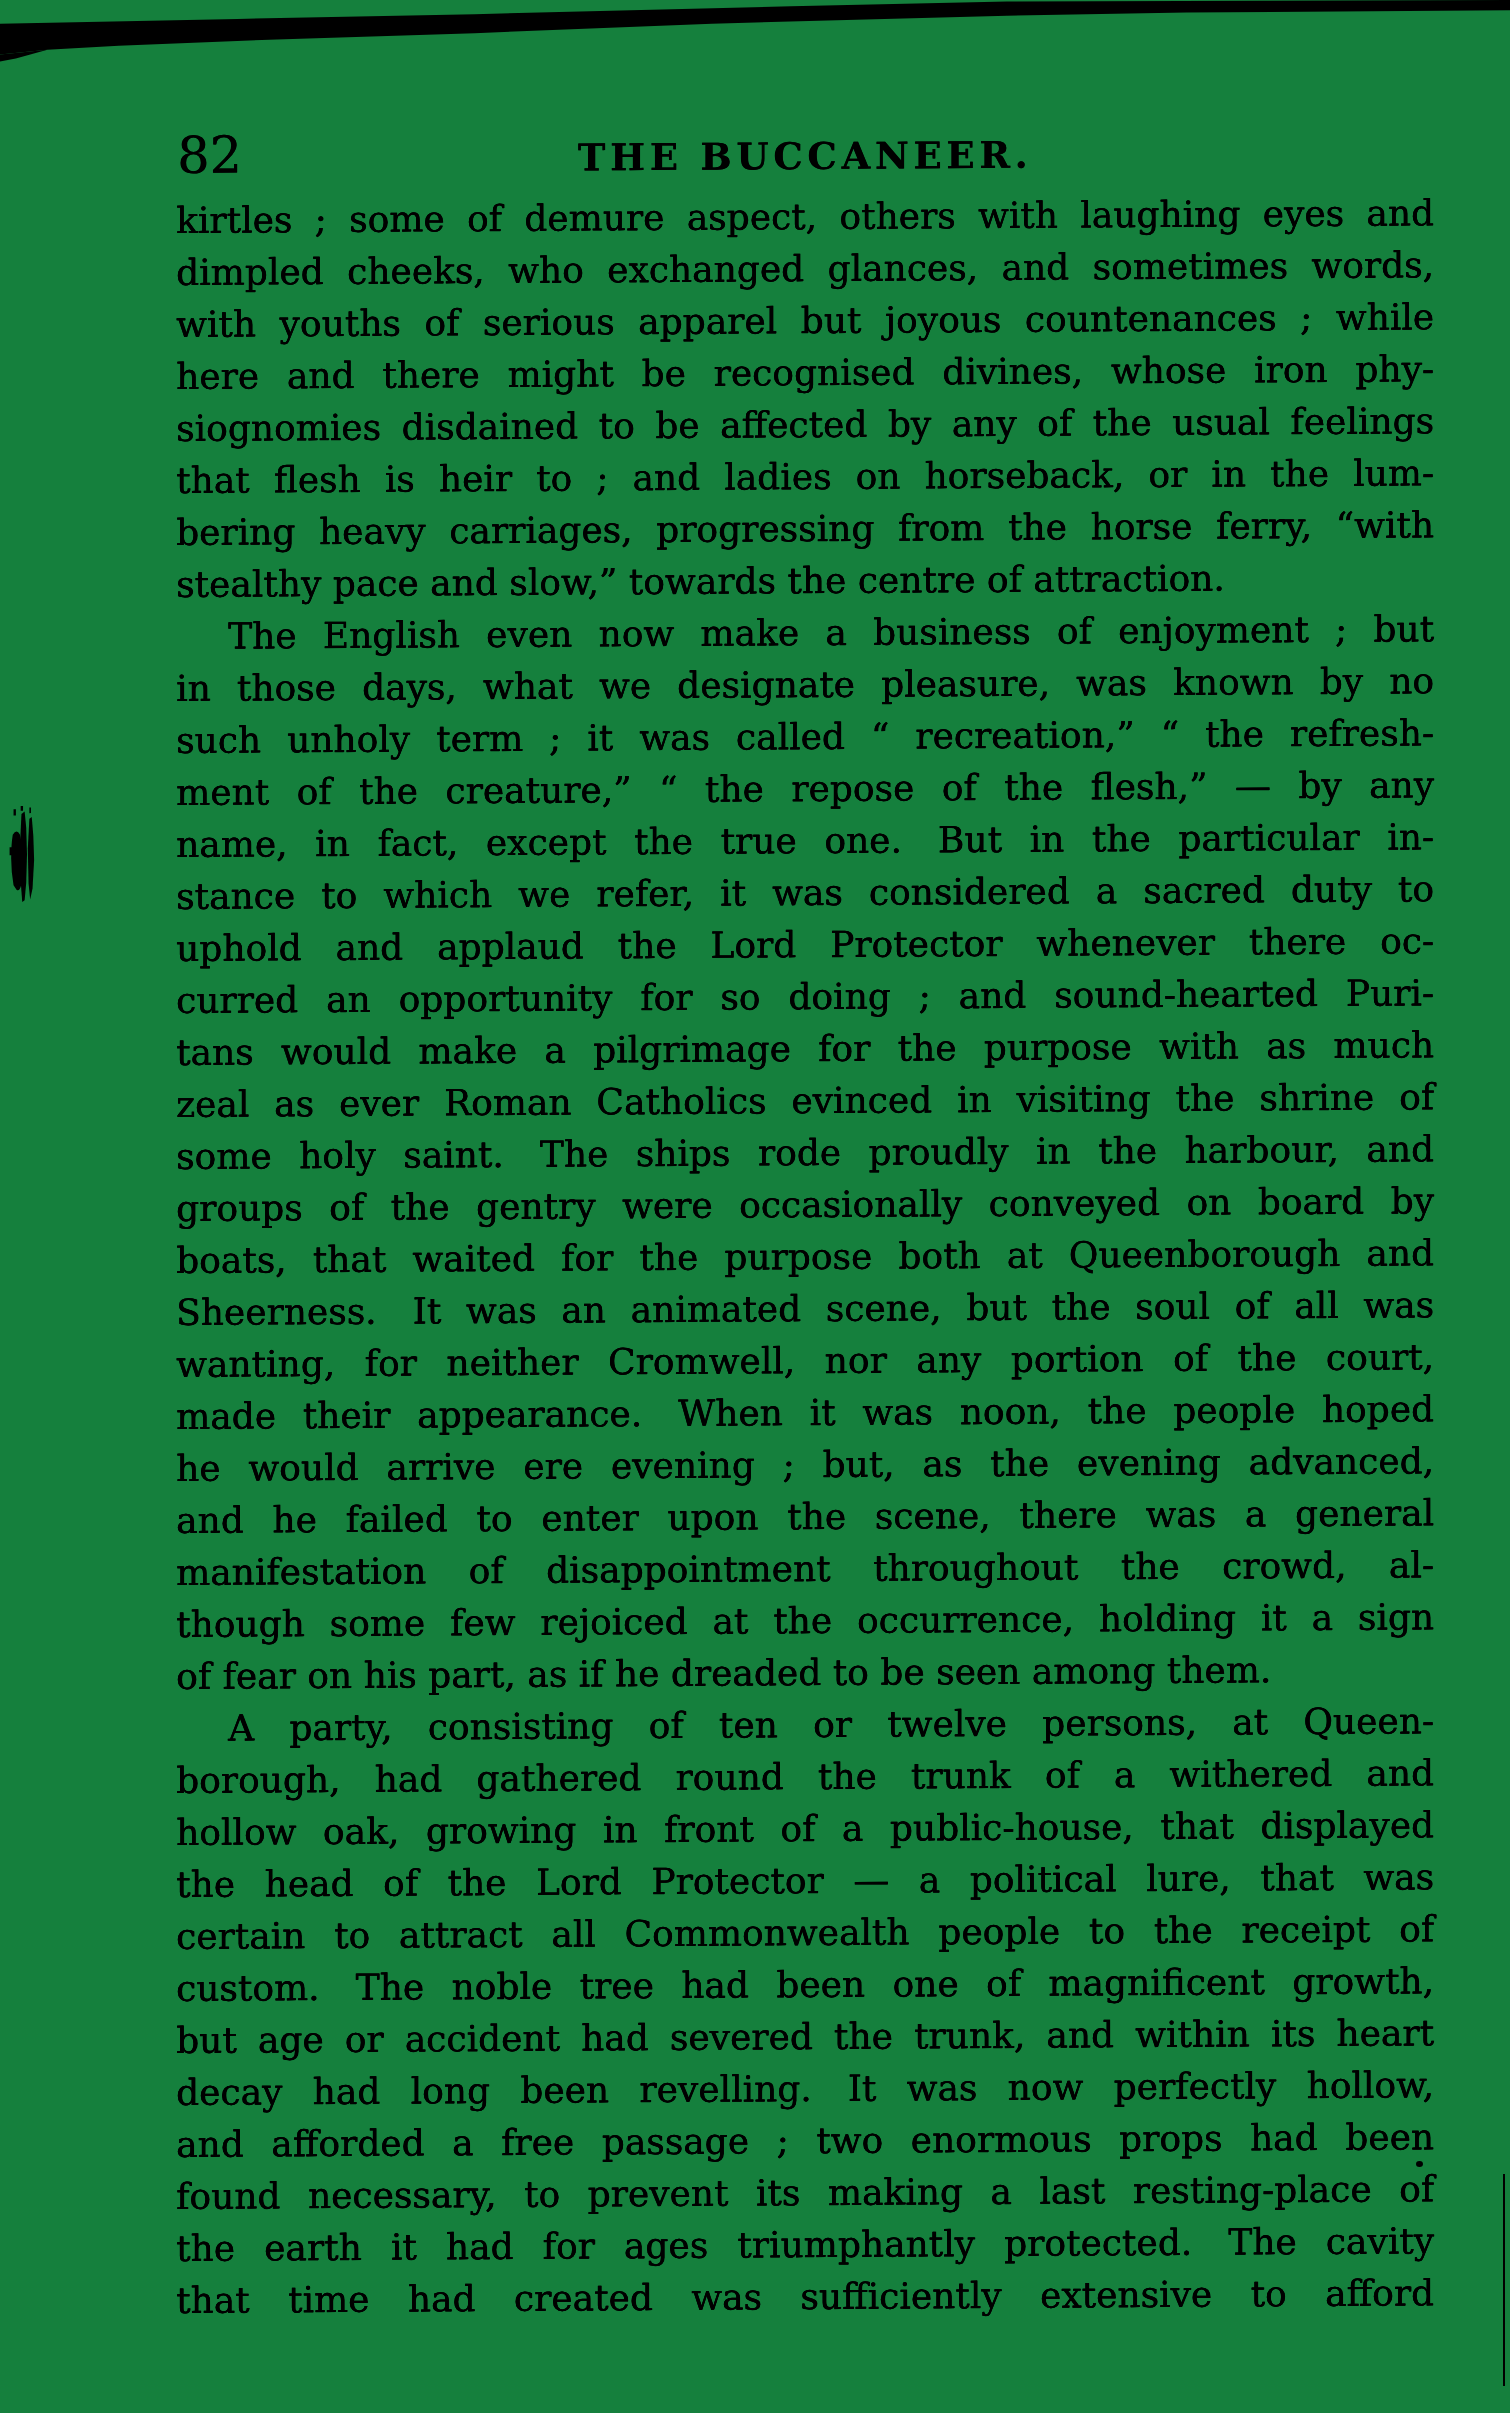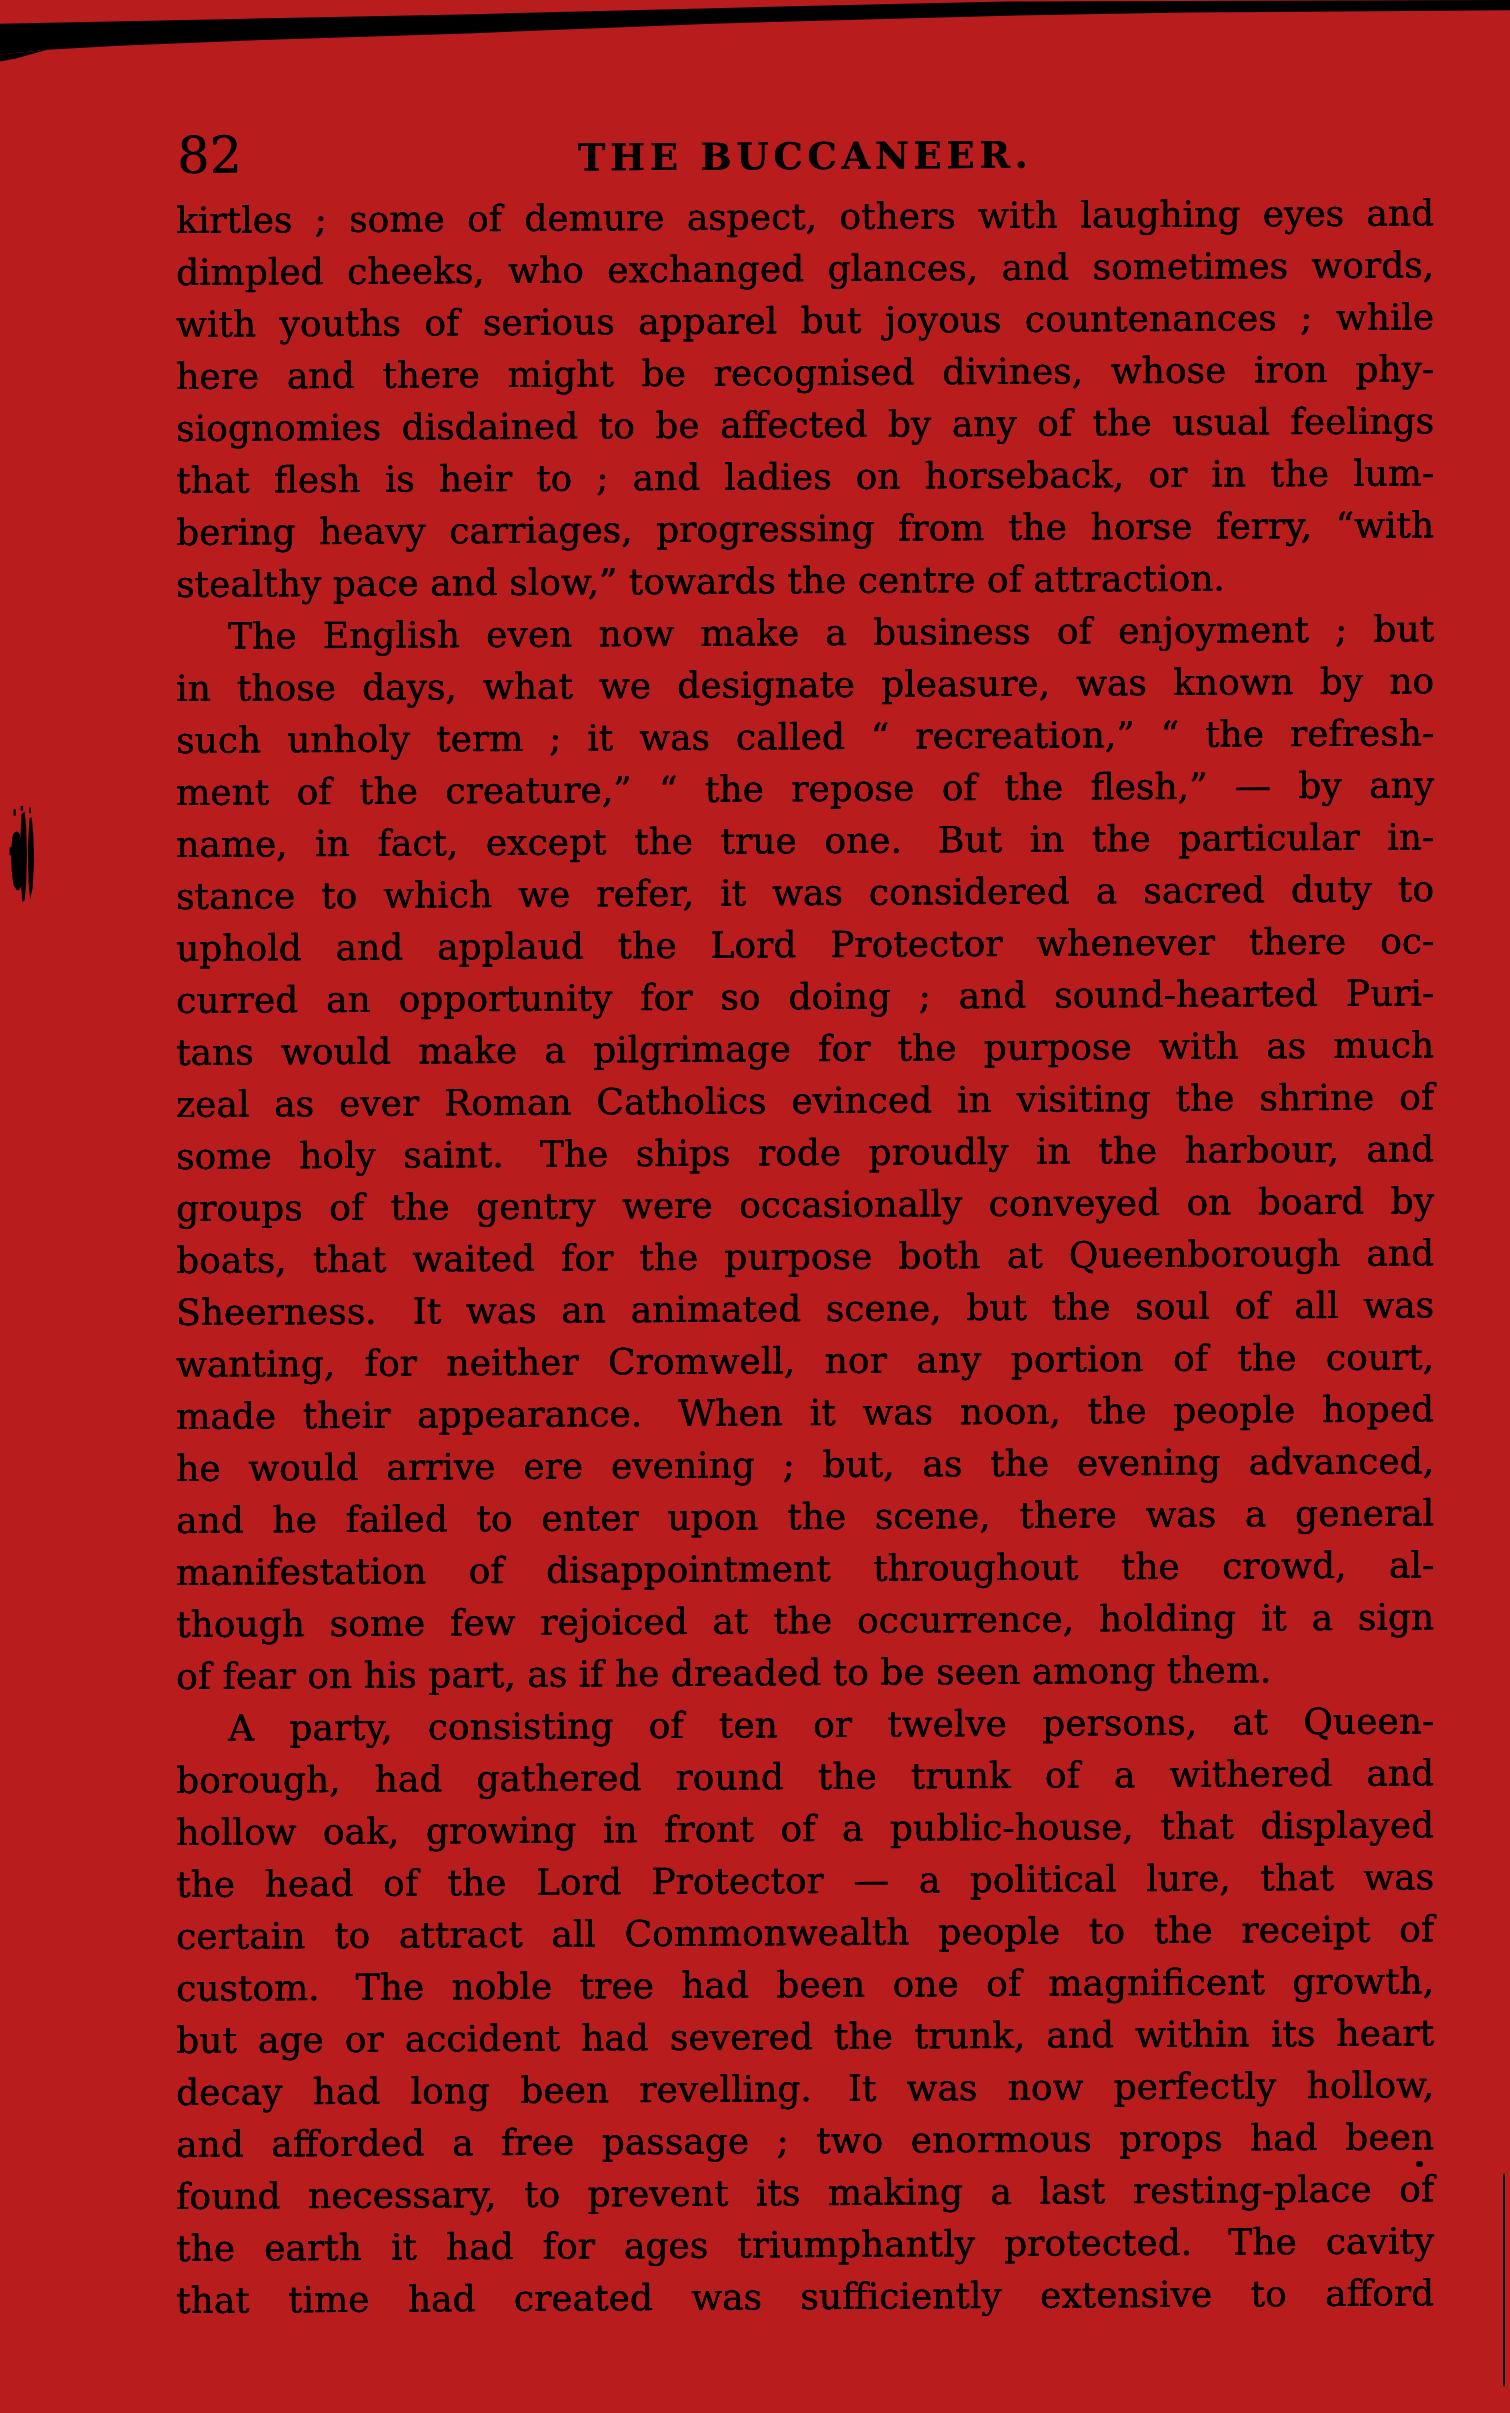--- a/index.html
+++ b/index.html
@@ -4,21 +4,21 @@
 <style>
   html, body {
     margin: 0;
     padding: 0;
     background: #ffffff;
   }
   #page {
     position: relative;
     width: 1510px;
     height: 2413px;
-    background: #b91c1c;
+    background: #15803d;
     overflow: hidden;
     font-family: "DejaVu Serif", "Liberation Serif", serif;
     color: #000000;
   }
   
   #band-svg {
     position: absolute;
     left: 0; top: 0;
     width: 1510px; height: 71px;
     display: block;

